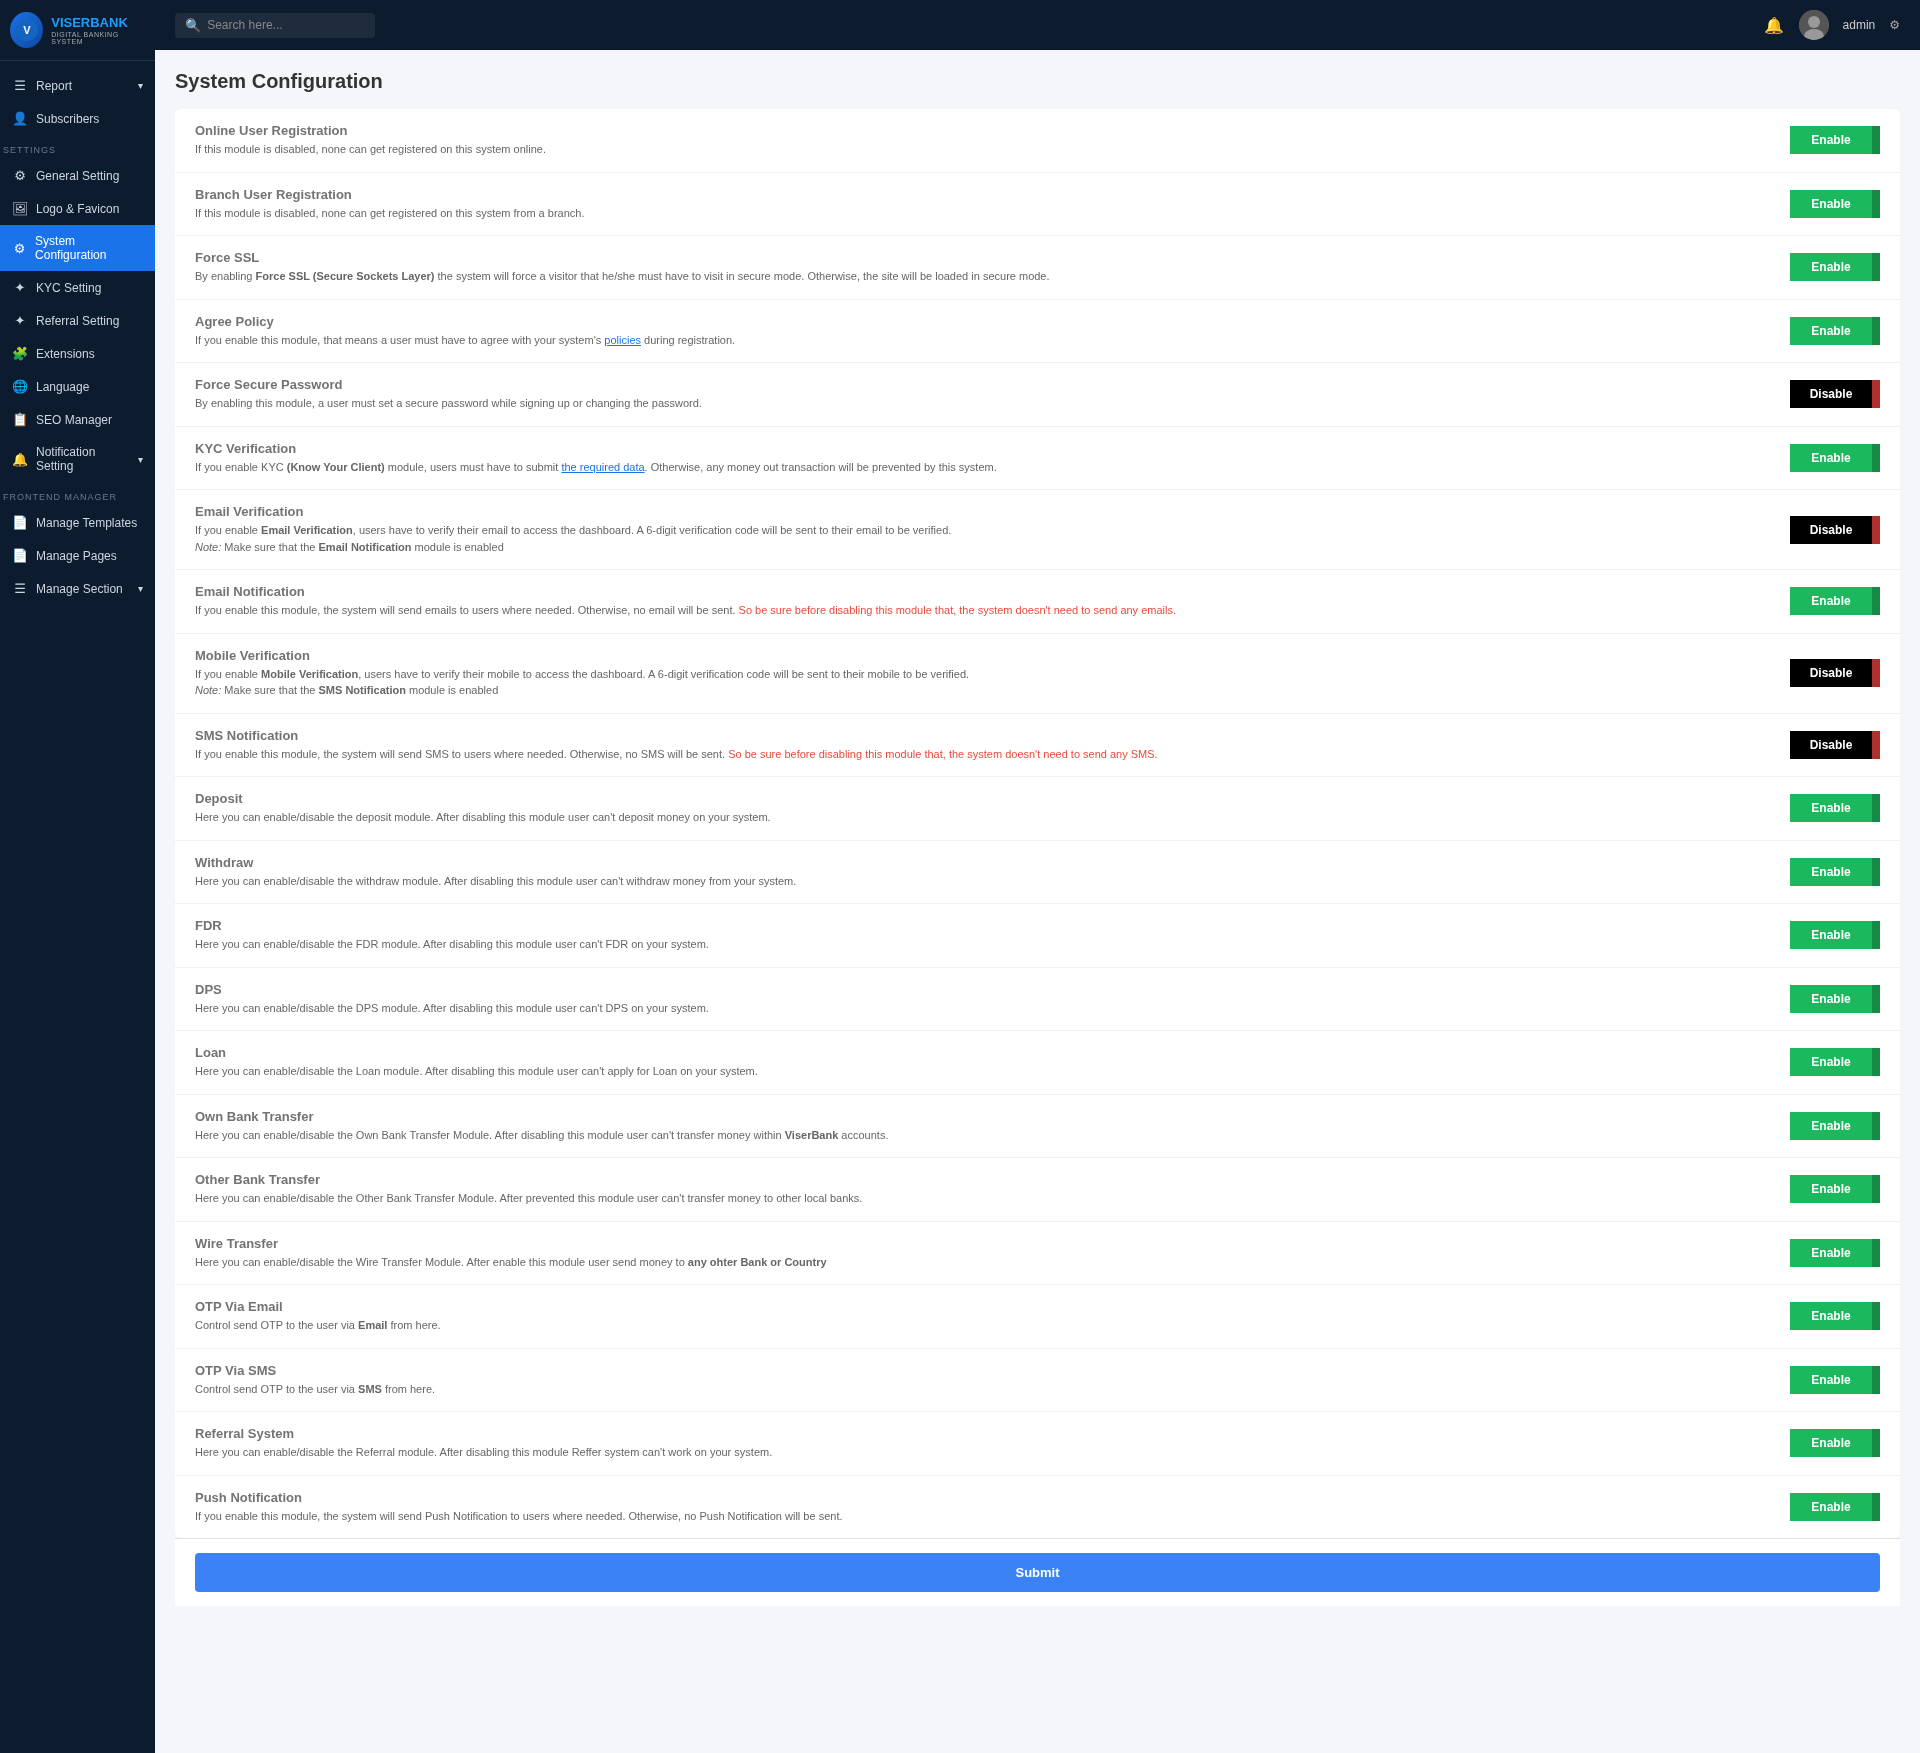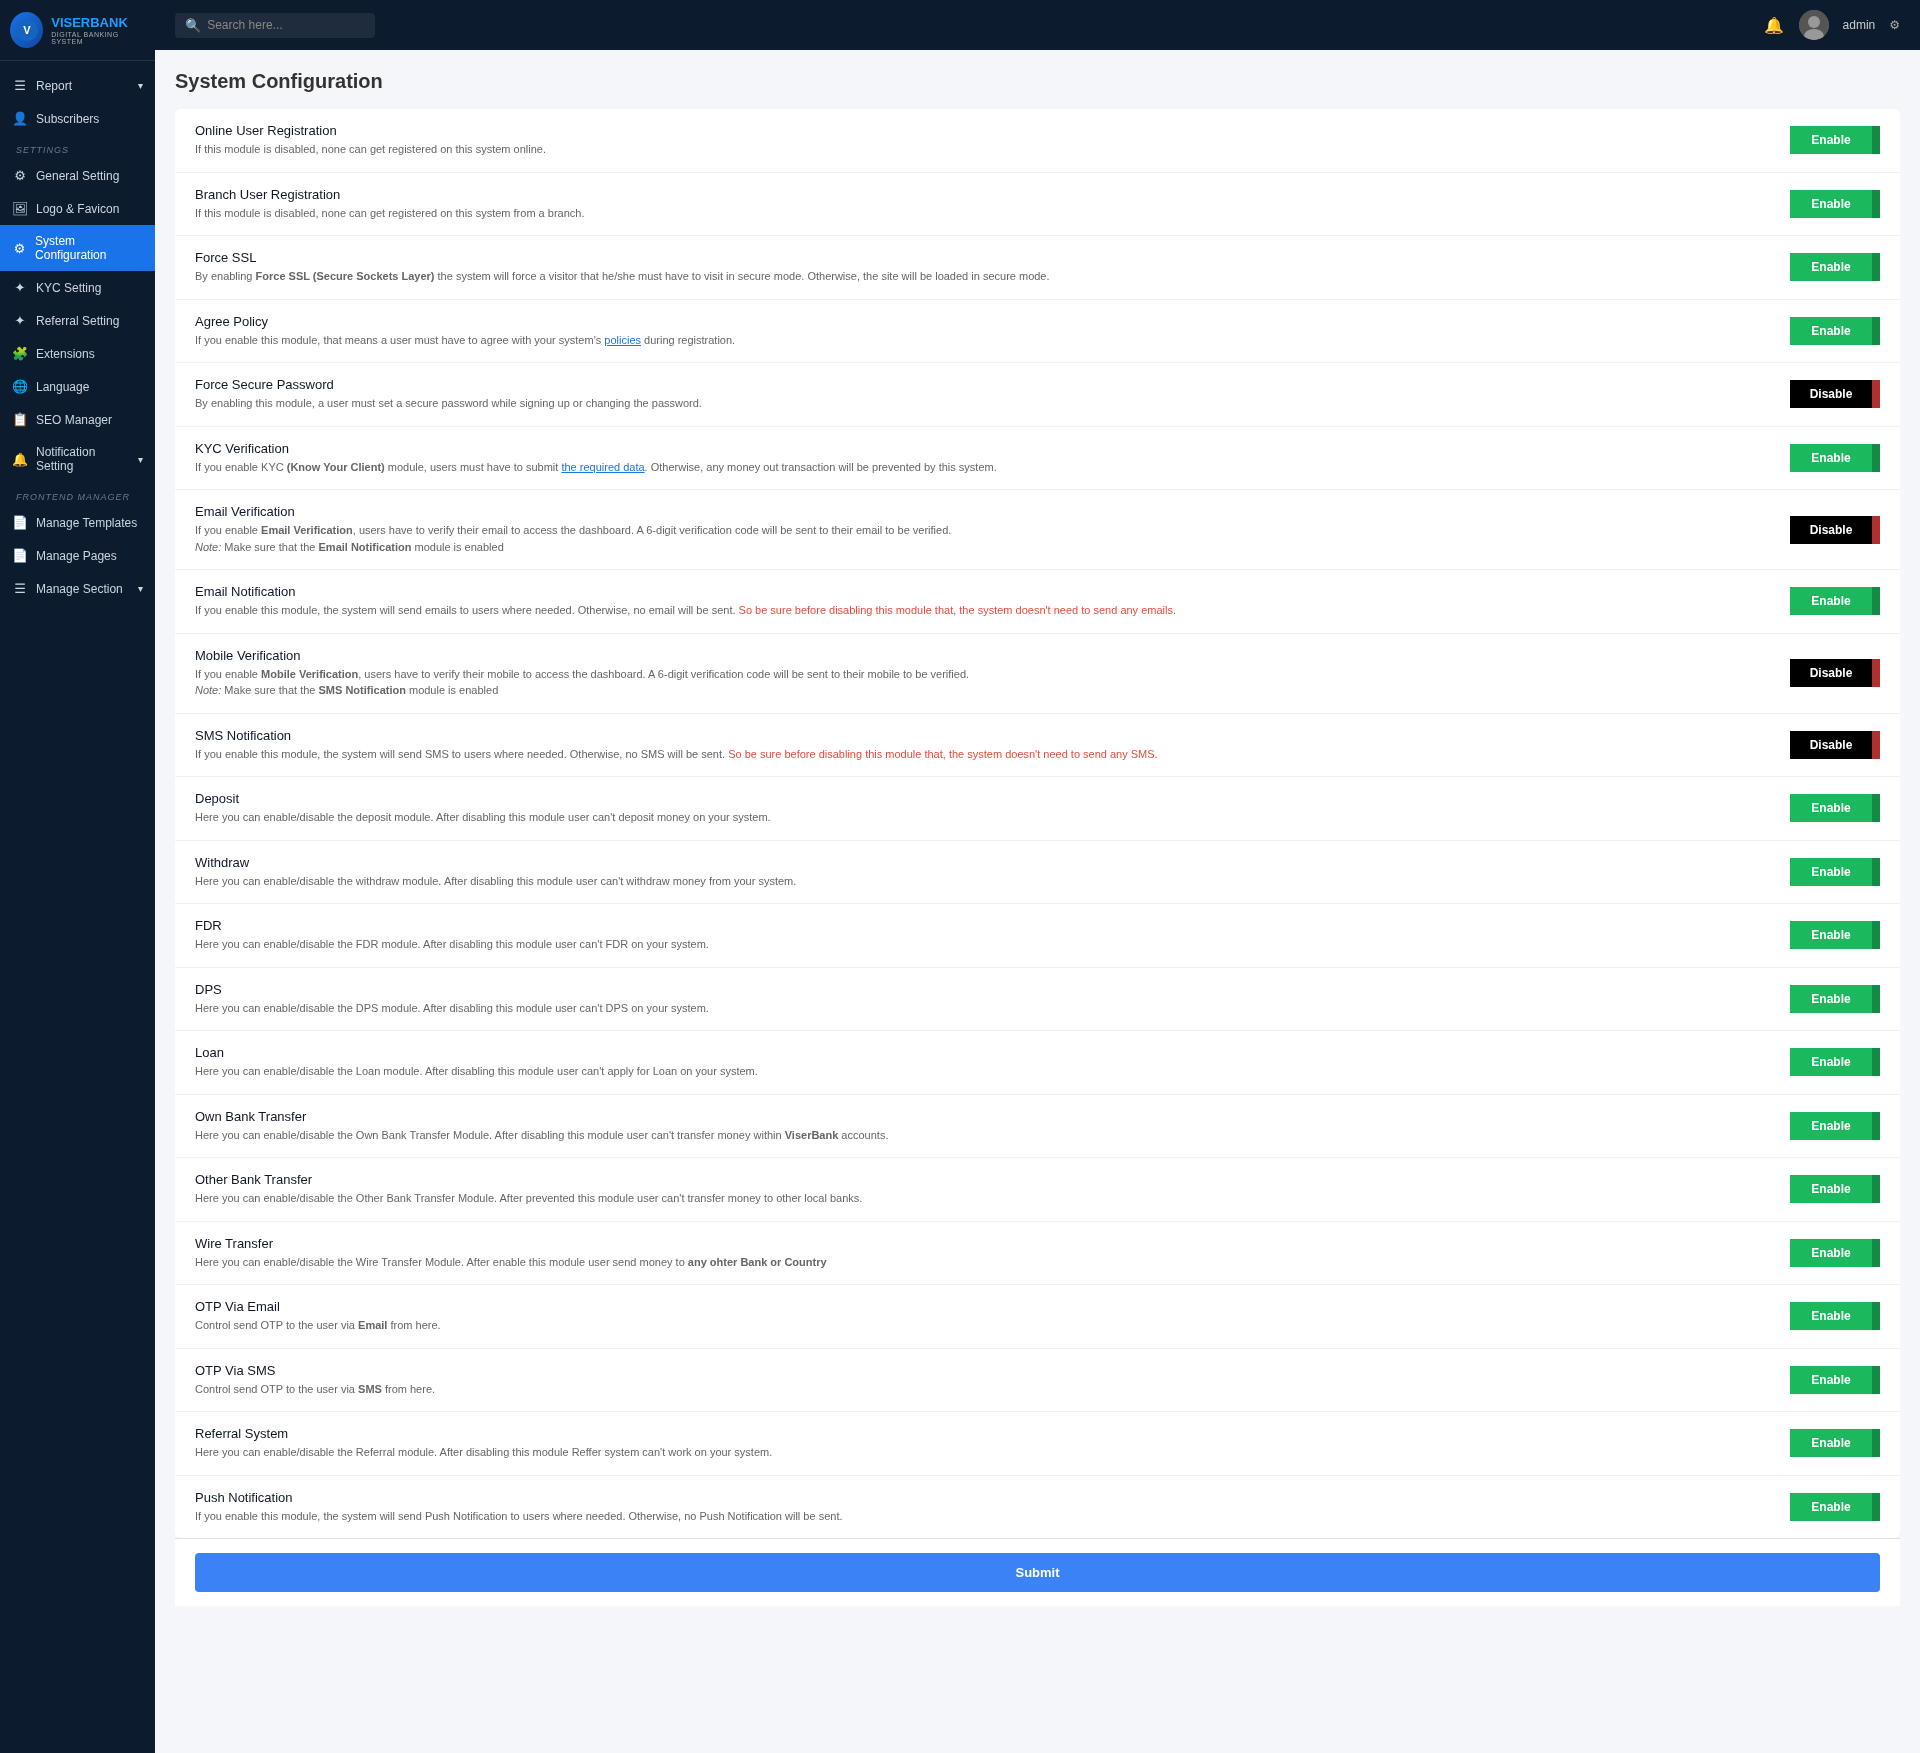--- a/index.html
+++ b/index.html
@@ -38,22 +38,22 @@
       padding: 9px 12px;
       cursor: pointer;
       font-size: 12px;
       color: #cdd5e0;
       position: relative;
     }
     .nav-item.active { background: #1a73e8; color: #fff; }
     .nav-item .nav-icon { font-size: 13px; width: 16px; text-align: center; }
     .nav-item .chevron { margin-left: auto; font-size: 10px; }
     .nav-section-label {
-      font-size: 9px; color: #6b7a90; padding: 10px 16px 4px;
-      letter-spacing: 1px; text-transform: uppercase; font-style: italic;
+      font-size: 9px; color: #6b7a90; padding: 10px 3px 4px;
+      letter-spacing: 1px; text-transform: uppercase;
     }
 
     
     .main-container { flex: 1; display: flex; flex-direction: column; }
     .header {
       background: #0d1b2e;
       height: 50px;
       display: flex; align-items: center;
       padding: 0 20px;
       gap: 12px;
@@ -87,21 +87,21 @@
     
     .config-card { background: #fff; border-radius: 6px; overflow: hidden; }
     .config-row {
       display: flex; align-items: center;
       padding: 14px 20px;
       border-bottom: 1px solid #f0f0f0;
       gap: 16px;
     }
     .config-row:last-child { border-bottom: none; }
     .config-info { flex: 1; }
-    .config-title { font-size: 13px; font-weight: 400; color: #0f172a; margin-bottom: 3px; }
+    .config-title { font-size: 13px; font-weight: 700; color: #737373; margin-bottom: 3px; }
     .config-desc { font-size: 11px; color: #666; line-height: 1.5; }
     .config-desc a, .config-desc .link { color: #1a73e8; }
     .config-desc strong { font-weight: 600; }
 
     .toggle-btn {
       display: flex; align-items: center; border-radius: 0; overflow: hidden;
       min-width: 90px; cursor: pointer;
     }
     .toggle-btn .btn-label {
       padding: 7px 14px;

